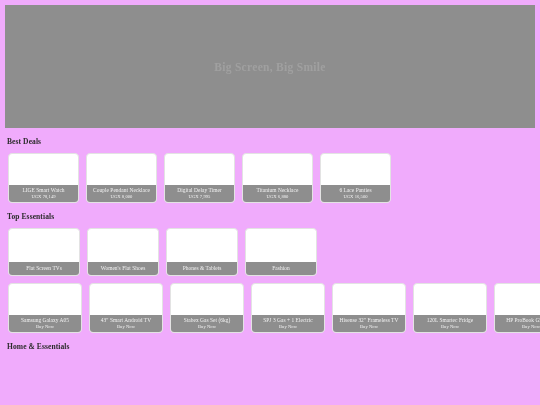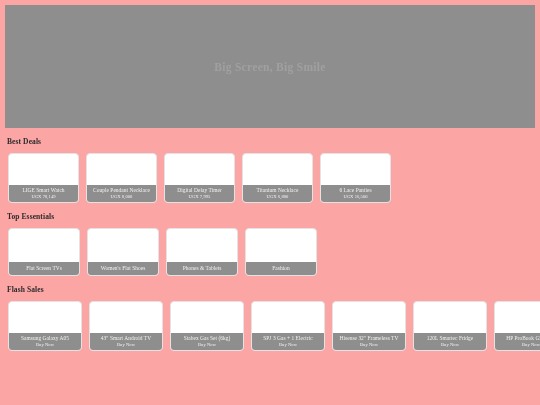--- a/index.html
+++ b/index.html
@@ -13,21 +13,21 @@
     overflow: hidden;
     font-family: "Liberation Serif", "DejaVu Serif", serif;
     color: #333333;
   }
   .page {
     position: relative;
     width: 540px;
     height: 405px;
     box-sizing: border-box;
     padding: 5px 0 0 0;
-    background: #fca5a5;
+    background: #f0abfc;
   }
 
   
   .hero {
     margin: 0 5px;
     height: 123px;
     background: #8e8e8e;
     display: flex;
     align-items: center;
     justify-content: center;
@@ -181,21 +181,20 @@
       </div>
     </div>
     <div class="card">
       <div class="card-media"></div>
       <div class="card-label">
         <span class="card-title">Fashion</span>
       </div>
     </div>
   </div>
 
-  <div class="section-heading">Flash Sales</div>
   <div class="row row-flash">
     <div class="card">
       <div class="card-media"></div>
       <div class="card-label">
         <span class="card-title">Samsung Galaxy A05</span>
         <span class="card-sub">Buy Now</span>
       </div>
     </div>
     <div class="card">
       <div class="card-media"></div>
@@ -235,14 +234,15 @@
     <div class="card">
       <div class="card-media"></div>
       <div class="card-label">
         <span class="card-title">HP ProBook G5 X360</span>
         <span class="card-sub">Buy Now</span>
       </div>
     </div>
 
   </div>
 
+  <div class="section-heading">Home &amp; Essentials</div>
 
 </div>
 
 </body></html>

